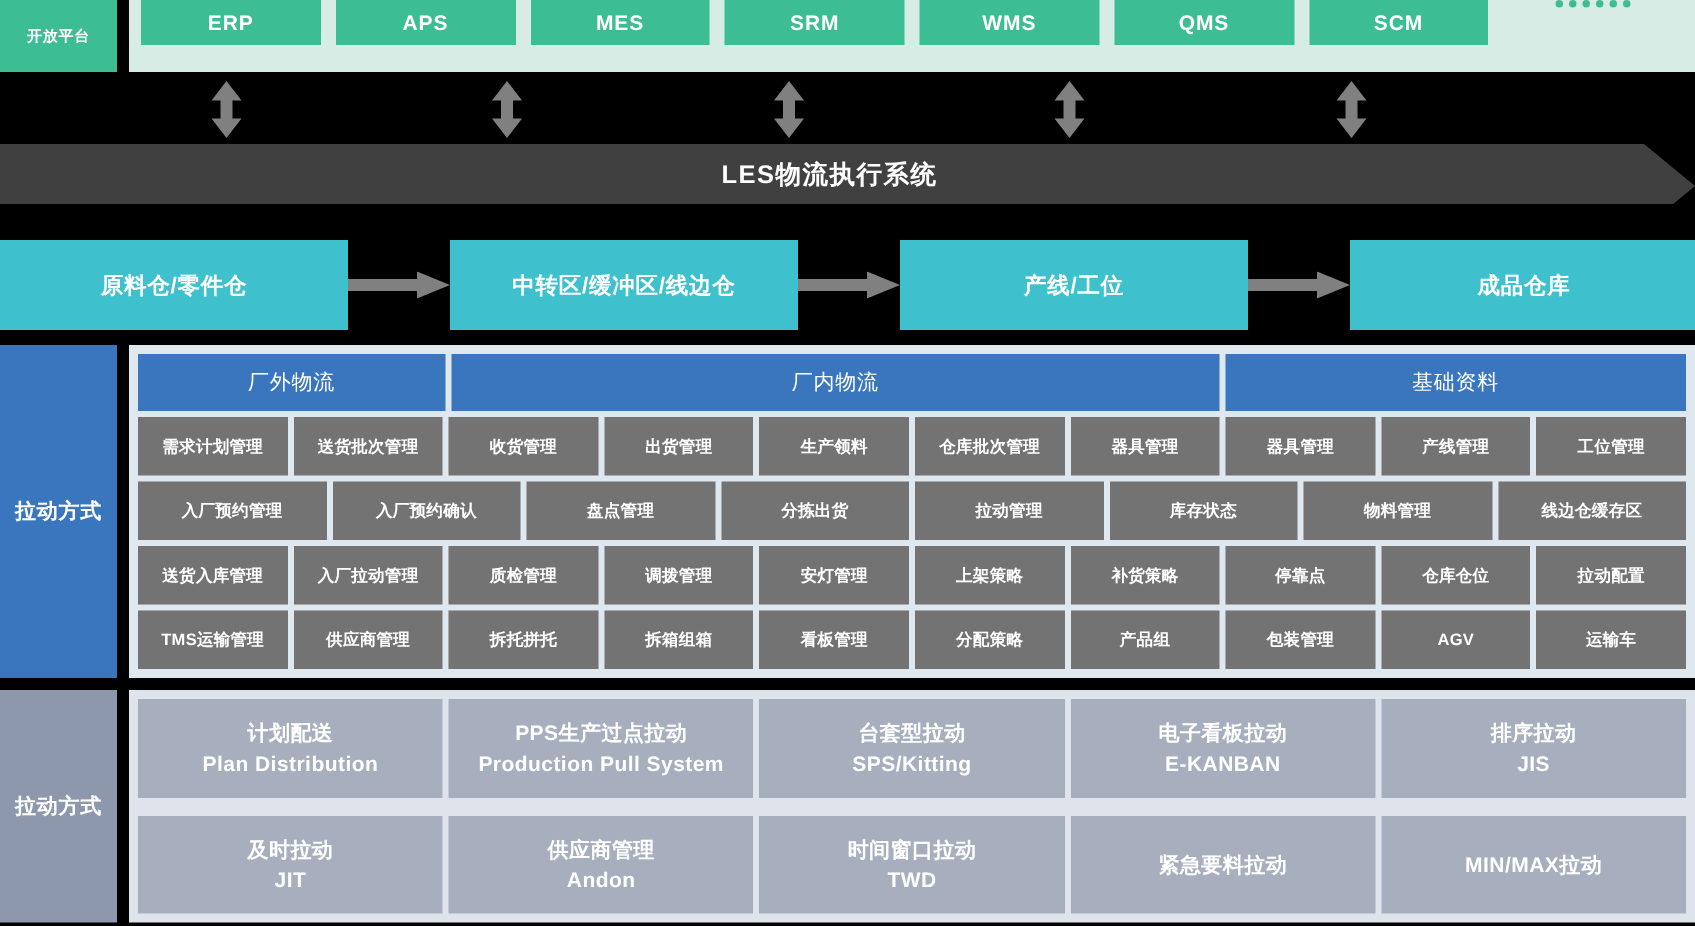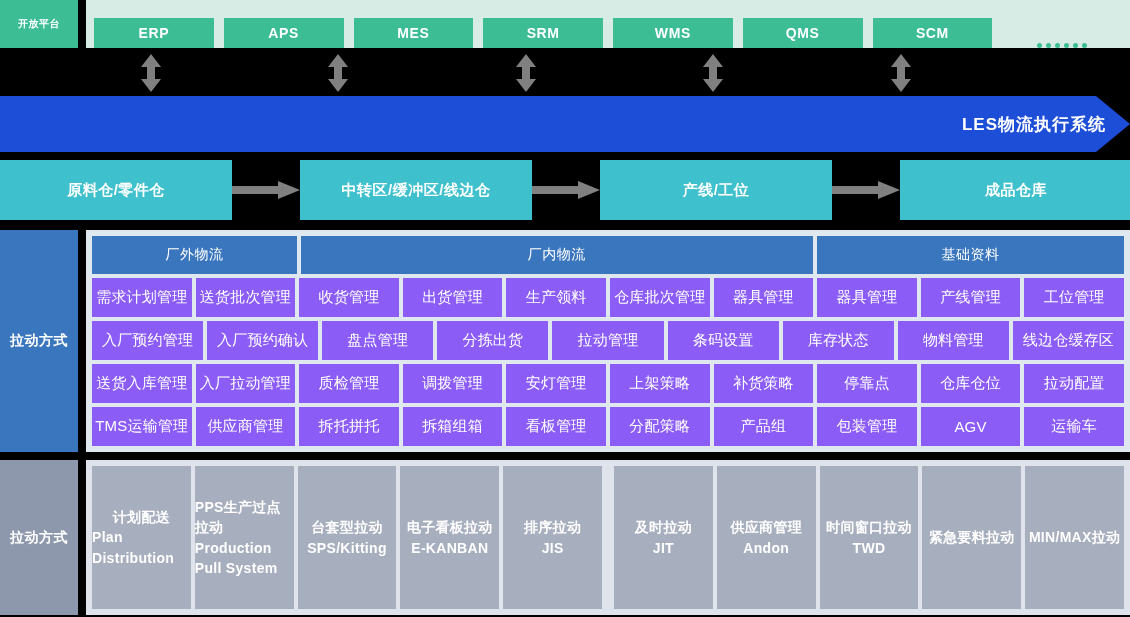--- a/index.html
+++ b/index.html
@@ -12,45 +12,45 @@
 
   
   .topbar{display:flex;height:48px;width:1130px;}
   .topbar-label{
     width:78px;flex:0 0 78px;background:#3cbd94;color:#fff;
     display:flex;align-items:center;justify-content:center;
     font-size:10px;font-weight:bold;letter-spacing:.5px;
   }
   .topbar-gap{flex:0 0 8px;background:#000;}
   .topbar-apps{
-    flex:1;background:#d7ece5;display:flex;align-items:flex-end;
+    flex:1;background:#d7ece5;display:flex;align-items:flex-start;
     padding:0 8px;gap:10px;box-sizing:border-box;
   }
   .app-chip{
     flex:1 1 0;height:30px;background:#3cbd94;color:#fff;
     display:flex;align-items:center;justify-content:center;
     font-size:14px;font-weight:bold;letter-spacing:.6px;
   }
   .app-dots{
     flex:1 1 0;display:flex;align-items:center;justify-content:center;
     gap:4px;
   }
   .app-dots i{width:5px;height:5px;border-radius:50%;background:#3cbd94;display:block;}
 
   
   .connectors{position:relative;height:48px;width:1130px;background:#000;}
   .vconn{position:absolute;top:6px;width:26px;height:38px;}
 
   
   .les-wrap{position:relative;height:56px;width:1130px;background:#000;}
   .les-band{
-    position:absolute;left:0;top:0;width:1130px;height:56px;
-    background:#1d4ed8;
+    position:absolute;left:0;top:0;width:1130px;height:40px;
+    background:#404040;
     clip-path:polygon(0 0, 1096px 0, 1130px 28px, 1096px 56px, 0 56px);
-    display:flex;align-items:center;justify-content:flex-end;
+    display:flex;align-items:center;justify-content:center;
   }
   .les-text{color:#fff;font-size:17px;font-weight:bold;letter-spacing:1px;
     margin-right:24px;}
 
   
   .flow{display:flex;height:60px;width:1130px;margin-top:8px;align-items:stretch;}
   .flow-box{
     background:#3fc0cd;color:#fff;display:flex;align-items:center;
     justify-content:center;font-size:15px;font-weight:bold;letter-spacing:.5px;
   }
@@ -73,35 +73,35 @@
     display:flex;flex-direction:column;gap:4px;
   }
   .group-head-row{display:flex;gap:4px;height:38px;}
   .group-head{
     background:#3a76bd;color:#fff;display:flex;align-items:center;
     justify-content:center;font-size:14px;font-weight:normal;letter-spacing:.5px;
   }
   .grid-rows{display:flex;flex-direction:column;gap:4px;flex:1;}
   .grid-row{display:flex;gap:4px;flex:1;}
   .tile{
-    flex:1 1 0;background:#8b5cf6;color:#fff;display:flex;align-items:center;
-    justify-content:center;font-size:15px;font-weight:normal;
+    flex:1 1 0;background:#737373;color:#fff;display:flex;align-items:center;
+    justify-content:center;font-size:11px;font-weight:bold;
     letter-spacing:.2px;white-space:nowrap;
   }
 
   
   .pull{display:flex;width:1130px;height:155px;margin-top:8px;}
   .side-label-gray{
     flex:0 0 78px;background:#8d98ad;color:#fff;
     display:flex;align-items:center;justify-content:center;
     font-size:14px;font-weight:bold;letter-spacing:.5px;
   }
   .pull-body{
     flex:1;background:#dfe4ec;padding:6px;box-sizing:border-box;
-    display:flex;flex-direction:row;gap:12px;
+    display:flex;flex-direction:column;gap:12px;
   }
   .pull-row{display:flex;gap:4px;flex:1;}
   .pull-card{
     flex:1 1 0;background:#a7aebd;color:#fff;display:flex;
     flex-direction:column;align-items:center;justify-content:center;
     font-size:14px;font-weight:bold;line-height:1.45;letter-spacing:.3px;
   }
   .pull-card .sub{font-size:14px;font-weight:bold;}
 </style>
 </head>
@@ -200,21 +200,20 @@
           <div class="tile">器具管理</div>
           <div class="tile">产线管理</div>
           <div class="tile">工位管理</div>
         </div>
         <div class="grid-row">
           <div class="tile">入厂预约管理</div>
           <div class="tile">入厂预约确认</div>
           <div class="tile">盘点管理</div>
           <div class="tile">分拣出货</div>
           <div class="tile">拉动管理</div>
-          <div class="tile">条码设置</div>
           <div class="tile">库存状态</div>
           <div class="tile">物料管理</div>
           <div class="tile">线边仓缓存区</div>
         </div>
         <div class="grid-row">
           <div class="tile">送货入库管理</div>
           <div class="tile">入厂拉动管理</div>
           <div class="tile">质检管理</div>
           <div class="tile">调拨管理</div>
           <div class="tile">安灯管理</div>

